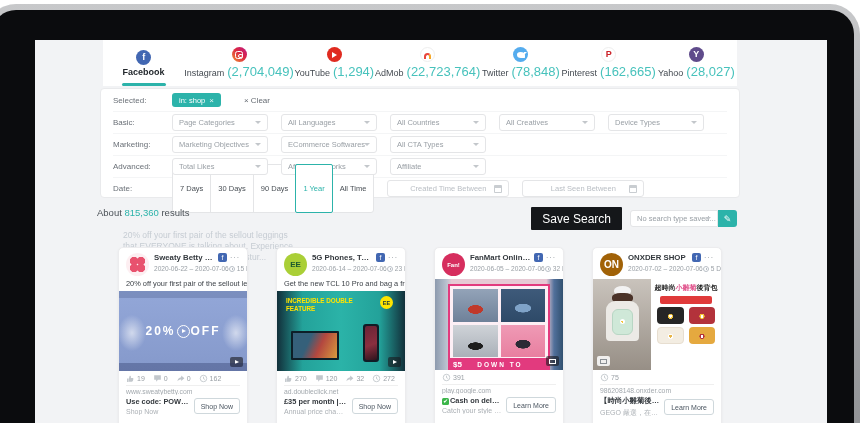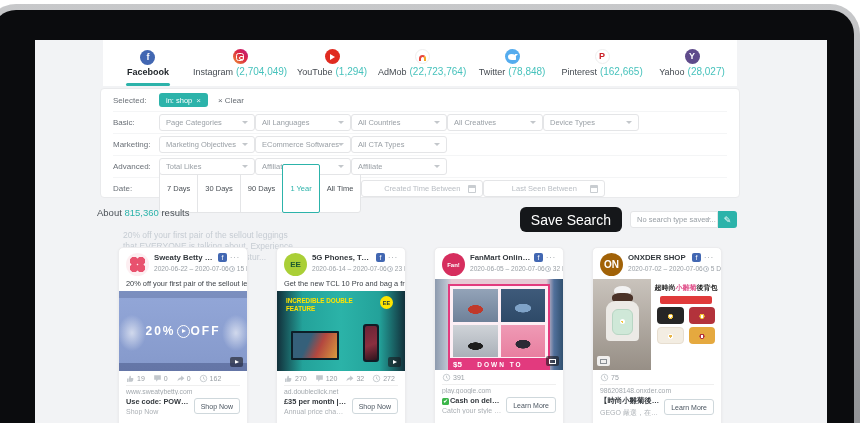--- a/index.html
+++ b/index.html
@@ -15,41 +15,41 @@
 
   
   .tabbar { position:absolute; left:68px; top:0; width:634px; height:46px; background:#fff;
             display:flex; align-items:stretch; }
   .tab { flex:1; position:relative; display:flex; flex-direction:column; align-items:center; justify-content:center; gap:2px; cursor:pointer; }
   .ticon { width:15px; height:15px; border-radius:50%; display:flex; align-items:center; justify-content:center;
            color:#fff; font-size:9px; font-weight:bold; line-height:1; }
   .trow { display:flex; align-items:baseline; gap:3px; }
   .tlabel { font-size:9px; color:#454b52; }
   .tab.active .tlabel { color:#23282d; font-weight:bold; }
-  .tcount { font-size:10px; color:#47c2bc; }
+  .tcount { font-size:13px; color:#47c2bc; }
   .underline { position:absolute; bottom:0; left:50%; transform:translateX(-50%); width:44px; height:3px; background:#2cb3aa; border-radius:2px; }
 
   .i-fb { background:#4267B2; }
   .i-ig { background:linear-gradient(45deg,#f09433,#dc2743 55%,#bc1888); }
   .cam  { width:8px; height:8px; border:1px solid #fff; border-radius:2.5px; position:relative; }
   .cam::after { content:""; position:absolute; left:2px; top:2px; width:2.5px; height:2.5px; border:1px solid #fff; border-radius:50%; }
   .i-yt { background:#e02b20; }
   .ytri { width:0; height:0; border-left:5px solid #fff; border-top:3.5px solid transparent; border-bottom:3.5px solid transparent; margin-left:1px; }
   .i-am { background:#fff; border:1px solid #eee; }
   .arch { width:7px; height:6px; border:2px solid #e8453c; border-bottom:none; border-right-color:#f5a623; border-radius:5px 5px 0 0; margin-top:2px; }
   .i-tw { background:#55acee; }
   .bird { width:8px; height:6px; background:#fff; border-radius:60% 80% 20% 70%; position:relative; }
   .bird::after { content:""; position:absolute; right:-2px; top:0; width:0; height:0; border-left:3px solid #fff; border-bottom:3px solid transparent; }
   .i-pi { background:#fff; border:1px solid #eee; color:#cb2027 !important; }
   .i-ya { background:#5f4b8b; }
 
   
   .filters { position:absolute; left:65px; top:48px; width:640px; height:110px; background:#fff;
              border:1px solid #e9eaec; border-radius:4px; padding:0 12px; }
-  .frow { display:flex; align-items:center; height:22px; }
+  .frow { display:flex; align-items:center; height:22px; gap:13px; }
   .frow + .frow { border-top:1px solid #f4f5f6; }
   .flabel { width:46px; font-size:8px; color:#6a7077; flex-shrink:0; }
   .chip { background:#2cb3aa; color:#fff; font-size:7.5px; border-radius:3px; padding:2.5px 7px; display:flex; gap:4px; align-items:center; cursor:pointer; }
   .chip .x { font-size:8px; opacity:.85; }
   .clear { font-size:8px; color:#666c73; margin-left:10px; cursor:pointer;text-align:center; }
   .select { position:relative; width:96px; height:17px; border:1px solid #e4e5e7; border-radius:3px; background:#fff;
             font-size:7.5px; color:#9aa0a6; display:flex; align-items:center; padding:0 14px 0 6px;
             white-space:nowrap; overflow:hidden; cursor:pointer; }
   .select::after { content:""; position:absolute; right:6px; top:6px; width:0; height:0;
             border-left:3px solid transparent; border-right:3px solid transparent; border-top:3.5px solid #c3c7cb; }
@@ -60,21 +60,21 @@
   .segbtn.on { border:1px solid #2cb3aa; color:#2cb3aa; position:relative; z-index:1; border-radius:2px; }
   .dinput { position:relative; width:122px; height:17px; border:1px solid #e4e5e7; border-radius:3px; background:#fff;
             font-size:7.5px; color:#b9bec4; display:flex; align-items:center; justify-content:center; gap:6px; cursor:text; }
   .cal { width:8px; height:8px; border:1px solid #c9cdd1; border-top:3px solid #c9cdd1; border-radius:1px; position:absolute; right:6px; top:4px; }
 
   
   .rbar { position:absolute; left:62px; top:167px; width:640px; height:22px; display:flex; align-items:flex-start; }
   .about { font-size:9.5px; color:#4a5056; }
   .about .cnt { color:#2cb3aa; }
   .rctrl { margin-left:auto; display:flex; align-items:center; gap:8px; }
-  .savebtn { background:#15171a; color:#fff; font-size:14px; padding:4.5px 11px; border-radius:6px; cursor:pointer; }
+  .savebtn { background:#15171a; color:#fff; font-size:12px; padding:4.5px 11px; border-radius:1px; cursor:pointer; }
   .savedwrap { display:flex; }
   .savedwrap .select { width:88px; border-radius:3px 0 0 3px; }
   .pencilbtn { width:19px; height:17px; background:#2cb3aa; color:#fff; border-radius:0 3px 3px 0;
                display:flex; align-items:center; justify-content:center; font-size:9px; cursor:pointer; }
   .sortsel { width:96px; }
 
   
   .ghost { position:absolute; left:88px; top:190px; z-index:0; font-size:8.5px; line-height:11px; color:#c6ccd3; }
 
   

